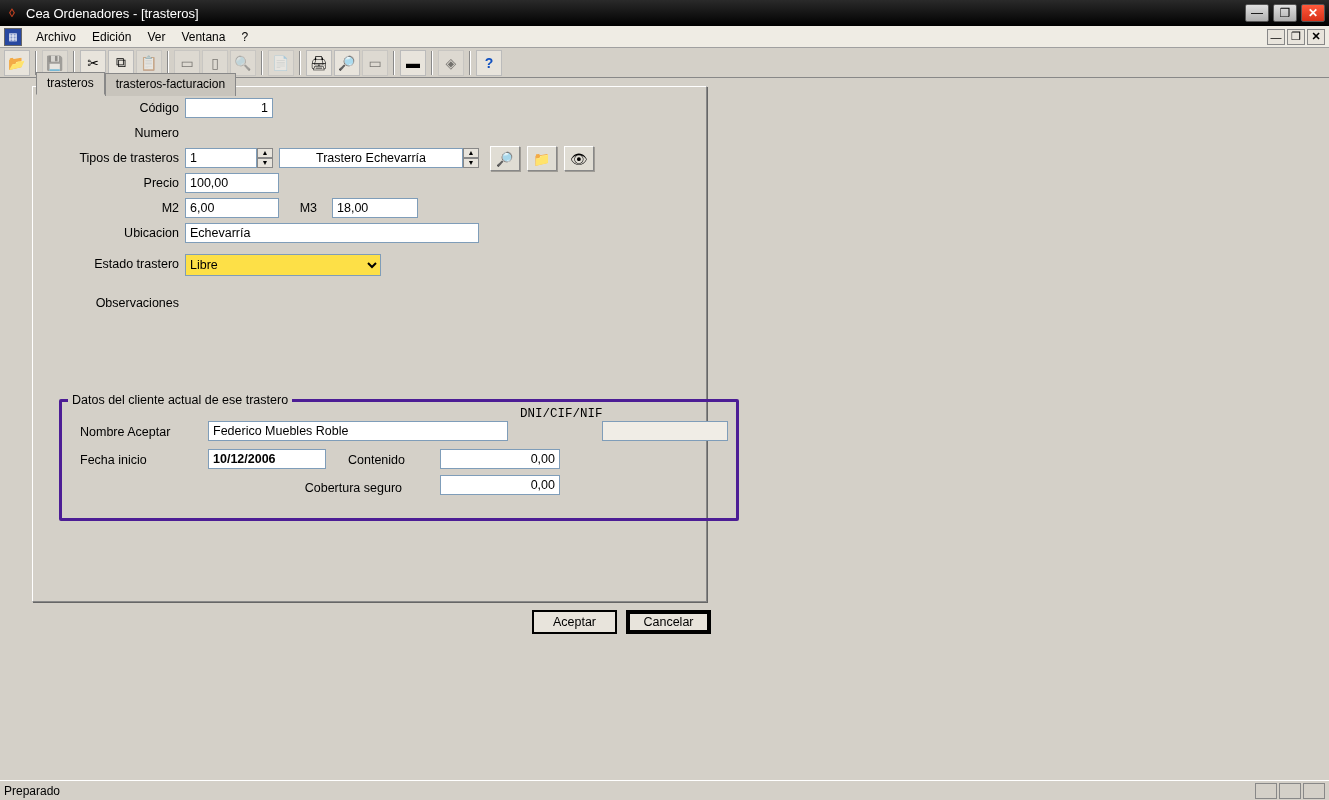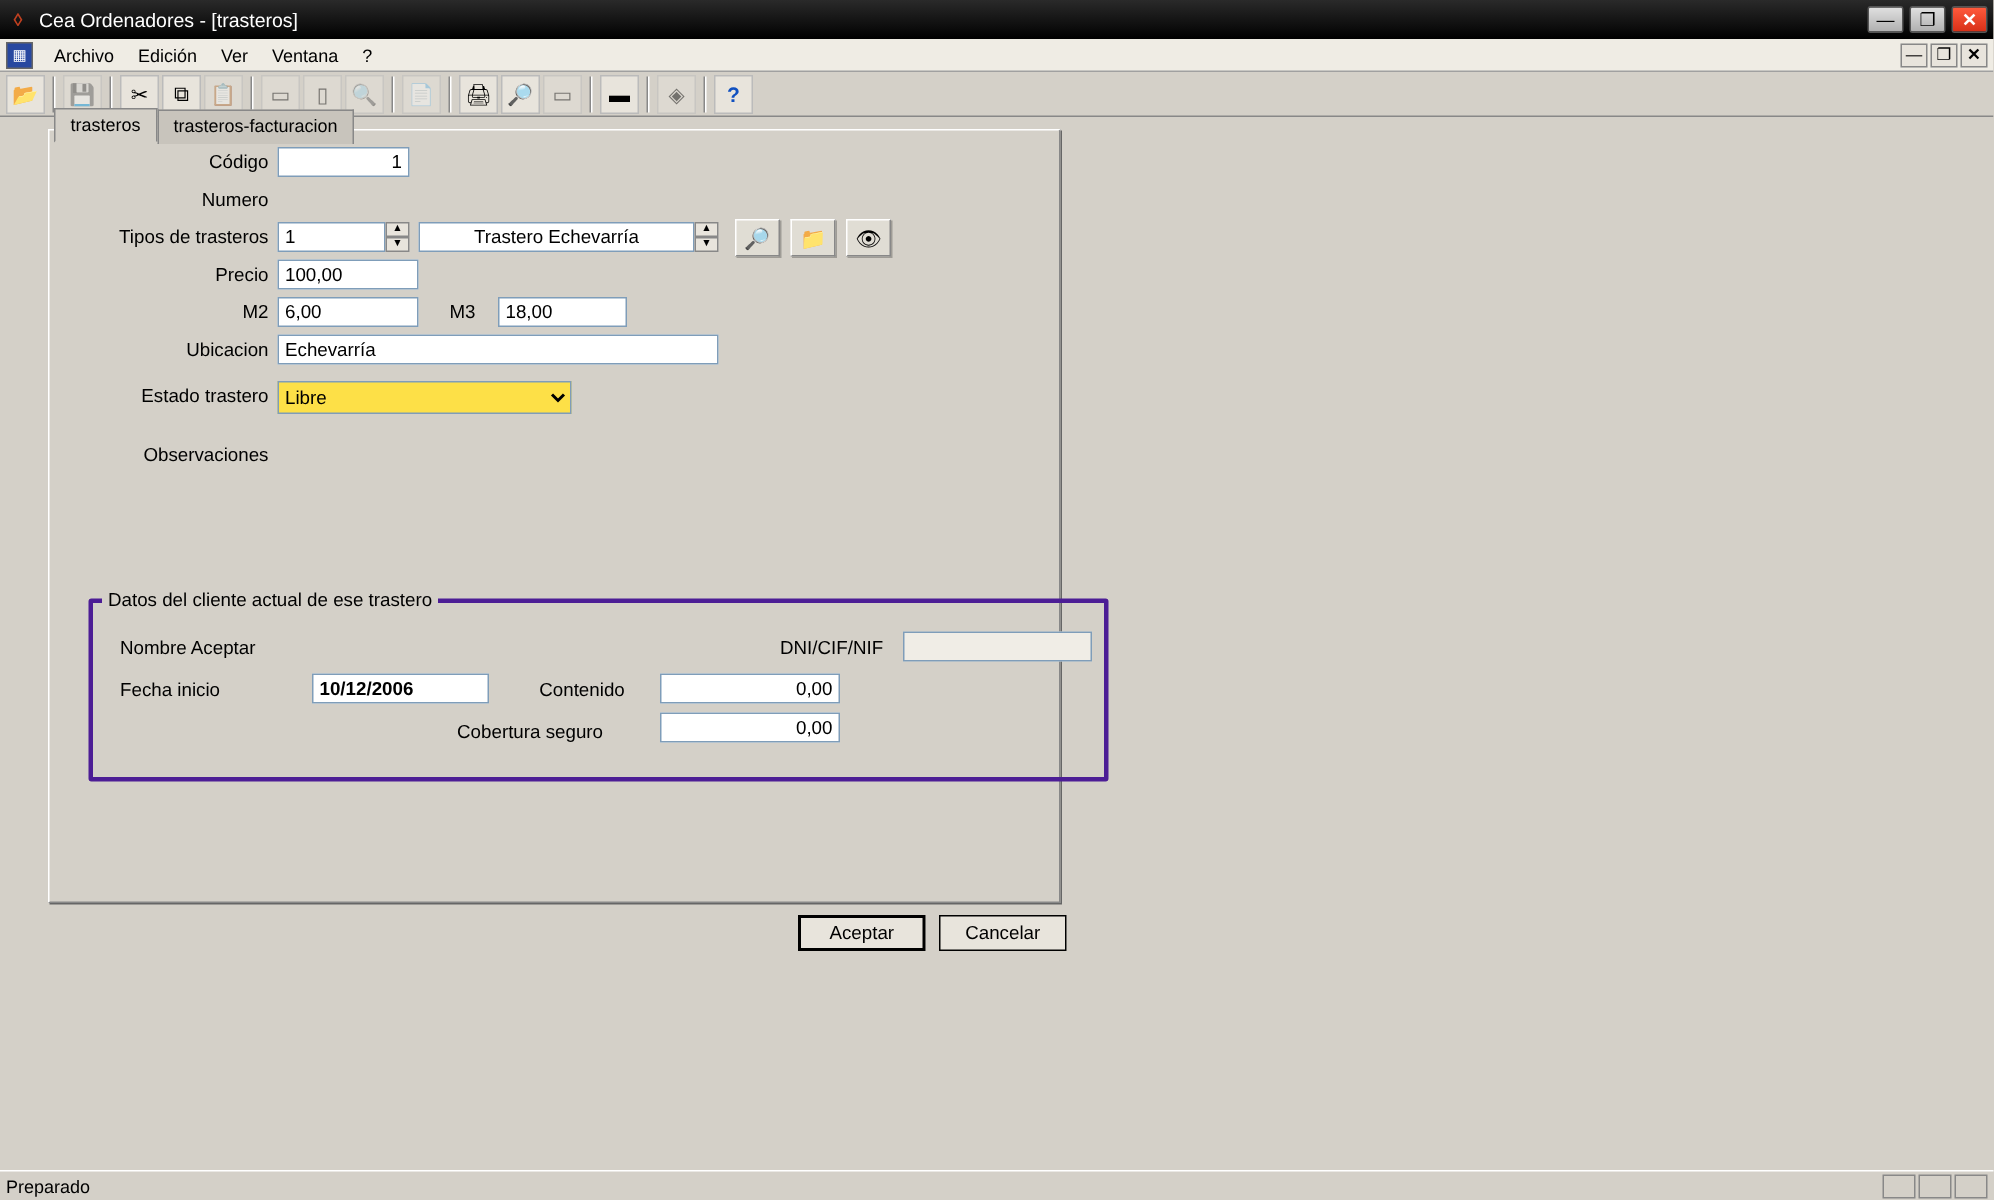--- a/index.html
+++ b/index.html
@@ -127,21 +127,21 @@
   fieldset.client {
     position:absolute;
     border:3px solid #4c1d95;
     border-radius:2px;
     background:transparent;
     padding:0;
   }
   fieldset.client legend { font-size:12.5px; padding:0 4px; margin-left:6px;}
   .action-btn {
     position:absolute; width:85px; height:24px;
-    border:1px solid #000000;
+    border:4px solid #000000;
     background:#e8e4dc;
     font-family:inherit;font-size:12.5px;cursor:pointer;
   }
   .action-btn.default { border:2px solid #000; }
   .status-bar {
     position:absolute; left:0; right:0; bottom:0; height:20px;
     background:#d4d0c8; border-top:1px solid #fff;
     display:flex; align-items:center; padding:0 4px; font-size:12px;
   }
   .status-cells { margin-left:auto; display:flex;}
@@ -252,26 +252,27 @@
           <option>Libre</option>
         </select>
       </div>
 
       <span class="label" style="left:0;top:209px;width:146px;">Observaciones</span>
 
       <fieldset class="client" style="left:24px;top:306px;width:680px;height:128px;">
         <legend>Datos del cliente actual de ese trastero</legend>
 
         <span class="label" style="left:18px;top:18px;width:120px;text-align:left;">Nombre Aceptar</span>
-        <span class="label" style="left:458px;top:18px;width:80px;text-align:left;">DNI/CIF/NIF</span>
+        <input class="text" style="left: 146px; top: 14px; width: 300px;" value="Federico Muebles Roble">
+        <span class="label" style="left:458px;top:0;width:80px;text-align:left;font-family:Liberation Mono, monospace;">DNI/CIF/NIF</span>
         <input class="text" style="left: 540px; top: 14px; width: 126px; background: rgb(240, 237, 230);" value="">
 
         <span class="label" style="left:18px;top:46px;width:120px;text-align:left;">Fecha inicio</span>
         <input class="text" style="left: 146px; top: 42px; width: 118px; font-weight: bold;" value="10/12/2006">
-        <span class="label" style="left:286px;top:46px;width:80px;text-align:center;">Contenido</span>
+        <span class="label" style="left:286px;top:46px;width:80px;text-align:left;">Contenido</span>
         <input class="text text-right" style="left: 378px; top: 42px; width: 120px;" value="0,00">
 
         <span class="label" style="left:180px;top:74px;width:160px;text-align:right;">Cobertura seguro</span>
         <input class="text text-right" style="left: 378px; top: 68px; width: 120px;" value="0,00">
       </fieldset>
     </div>
   </div>
 
   <button class="action-btn default" style="left:532px;top:532px;">Aceptar</button>
   <button class="action-btn" style="left:626px;top:532px;">Cancelar</button>

